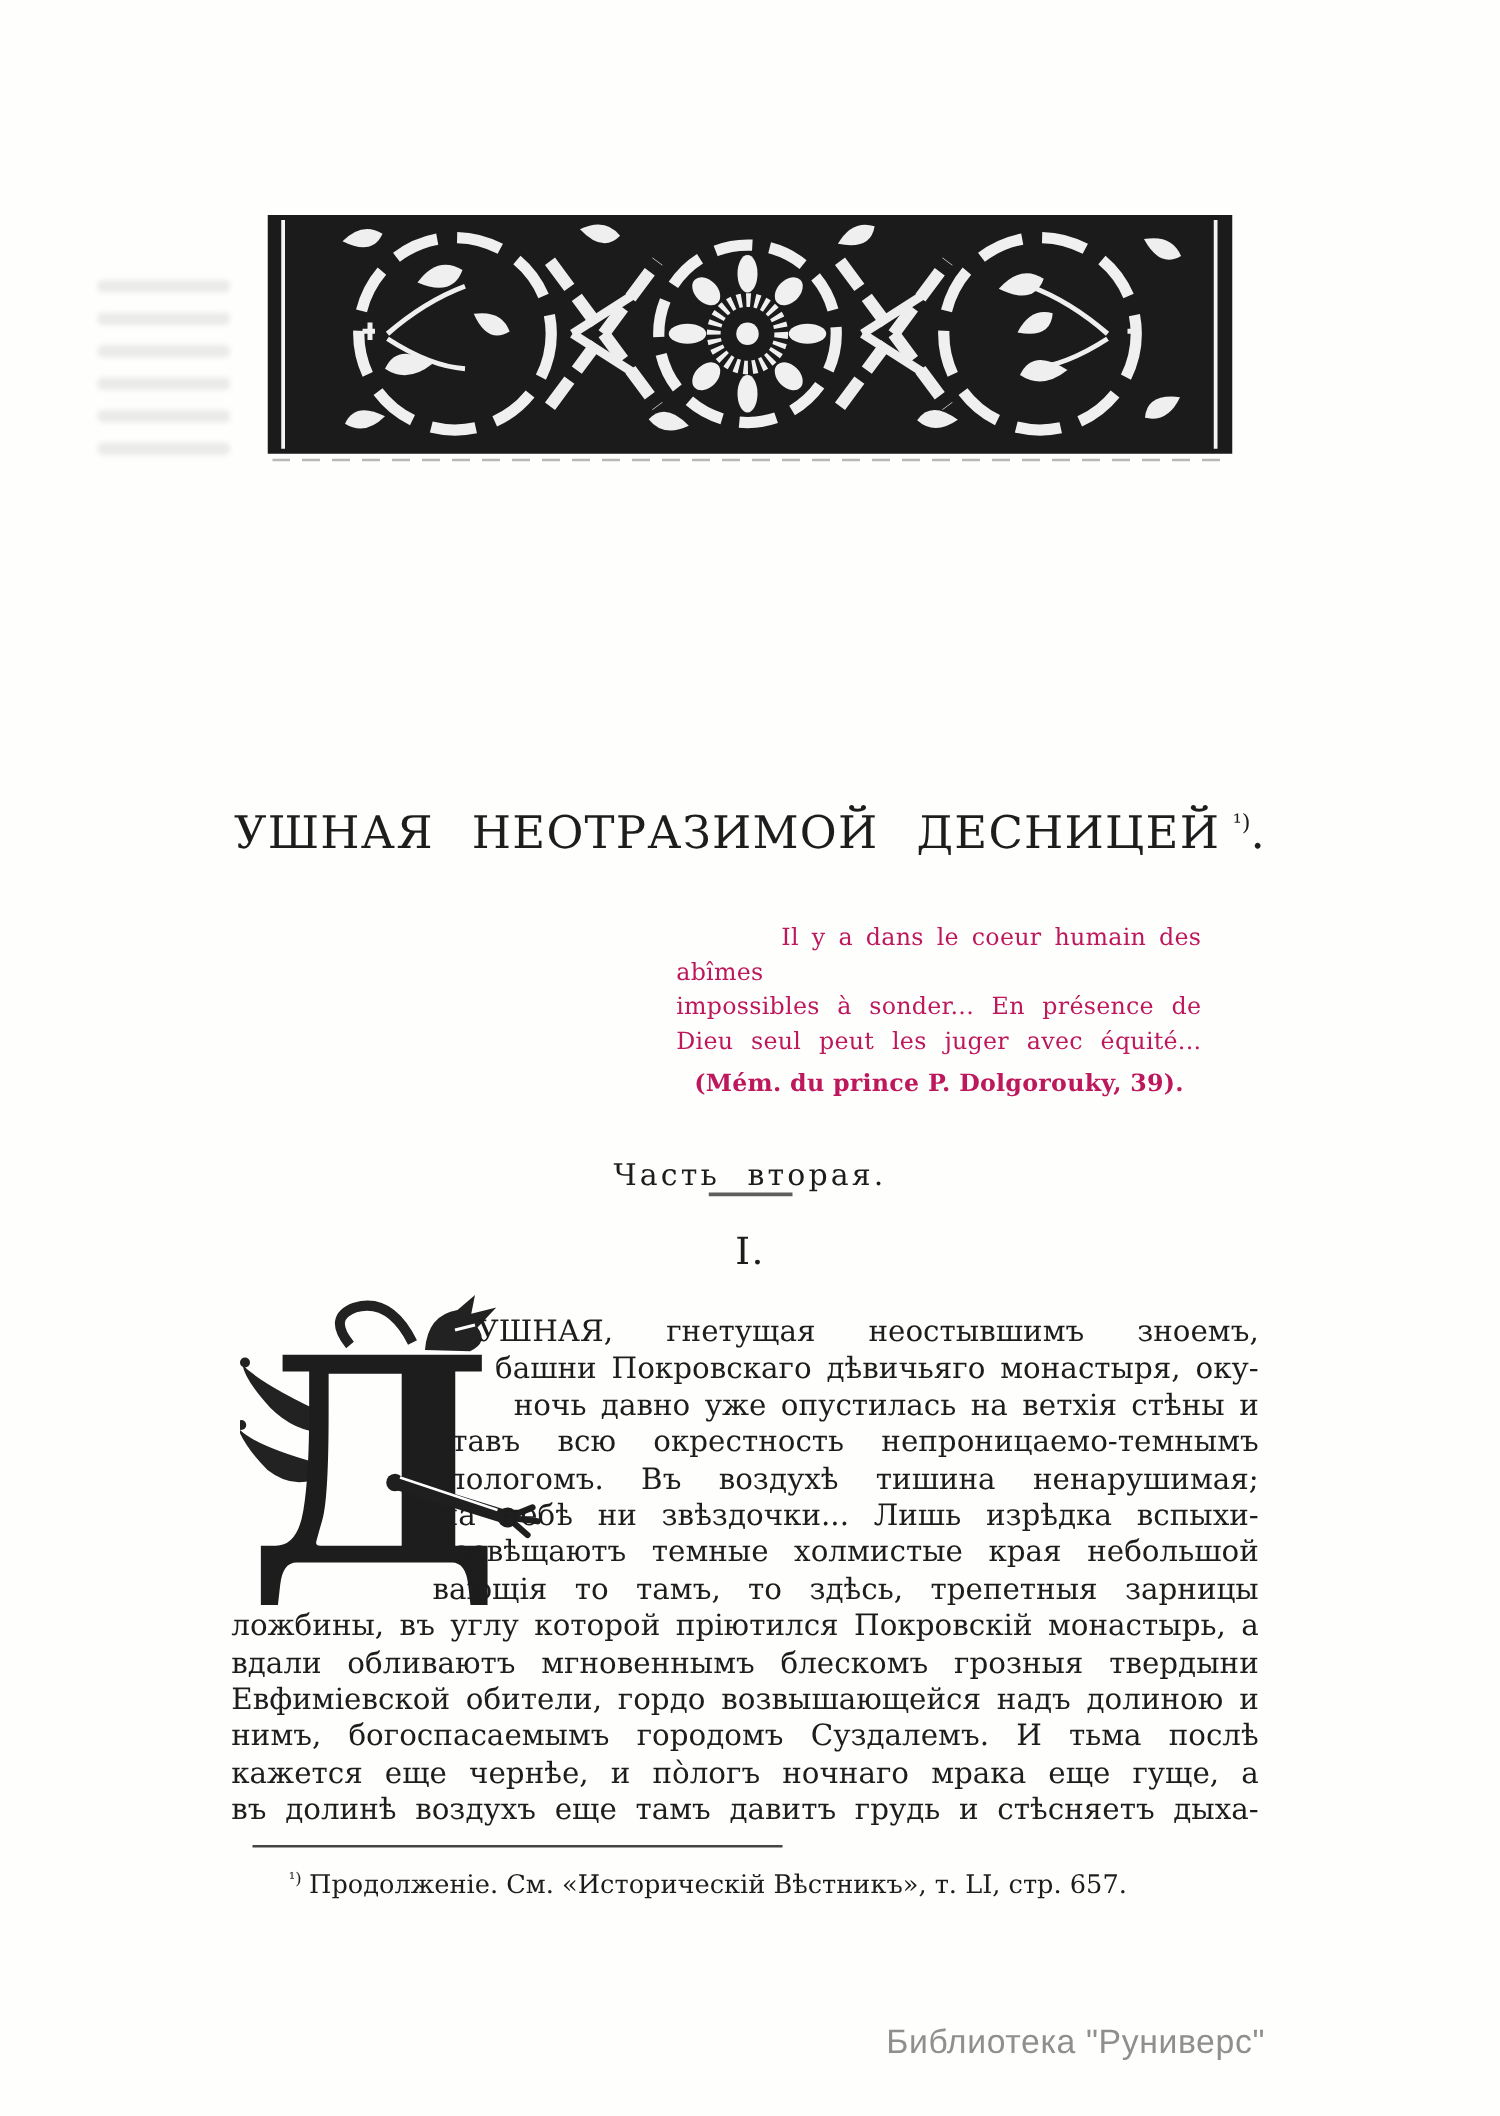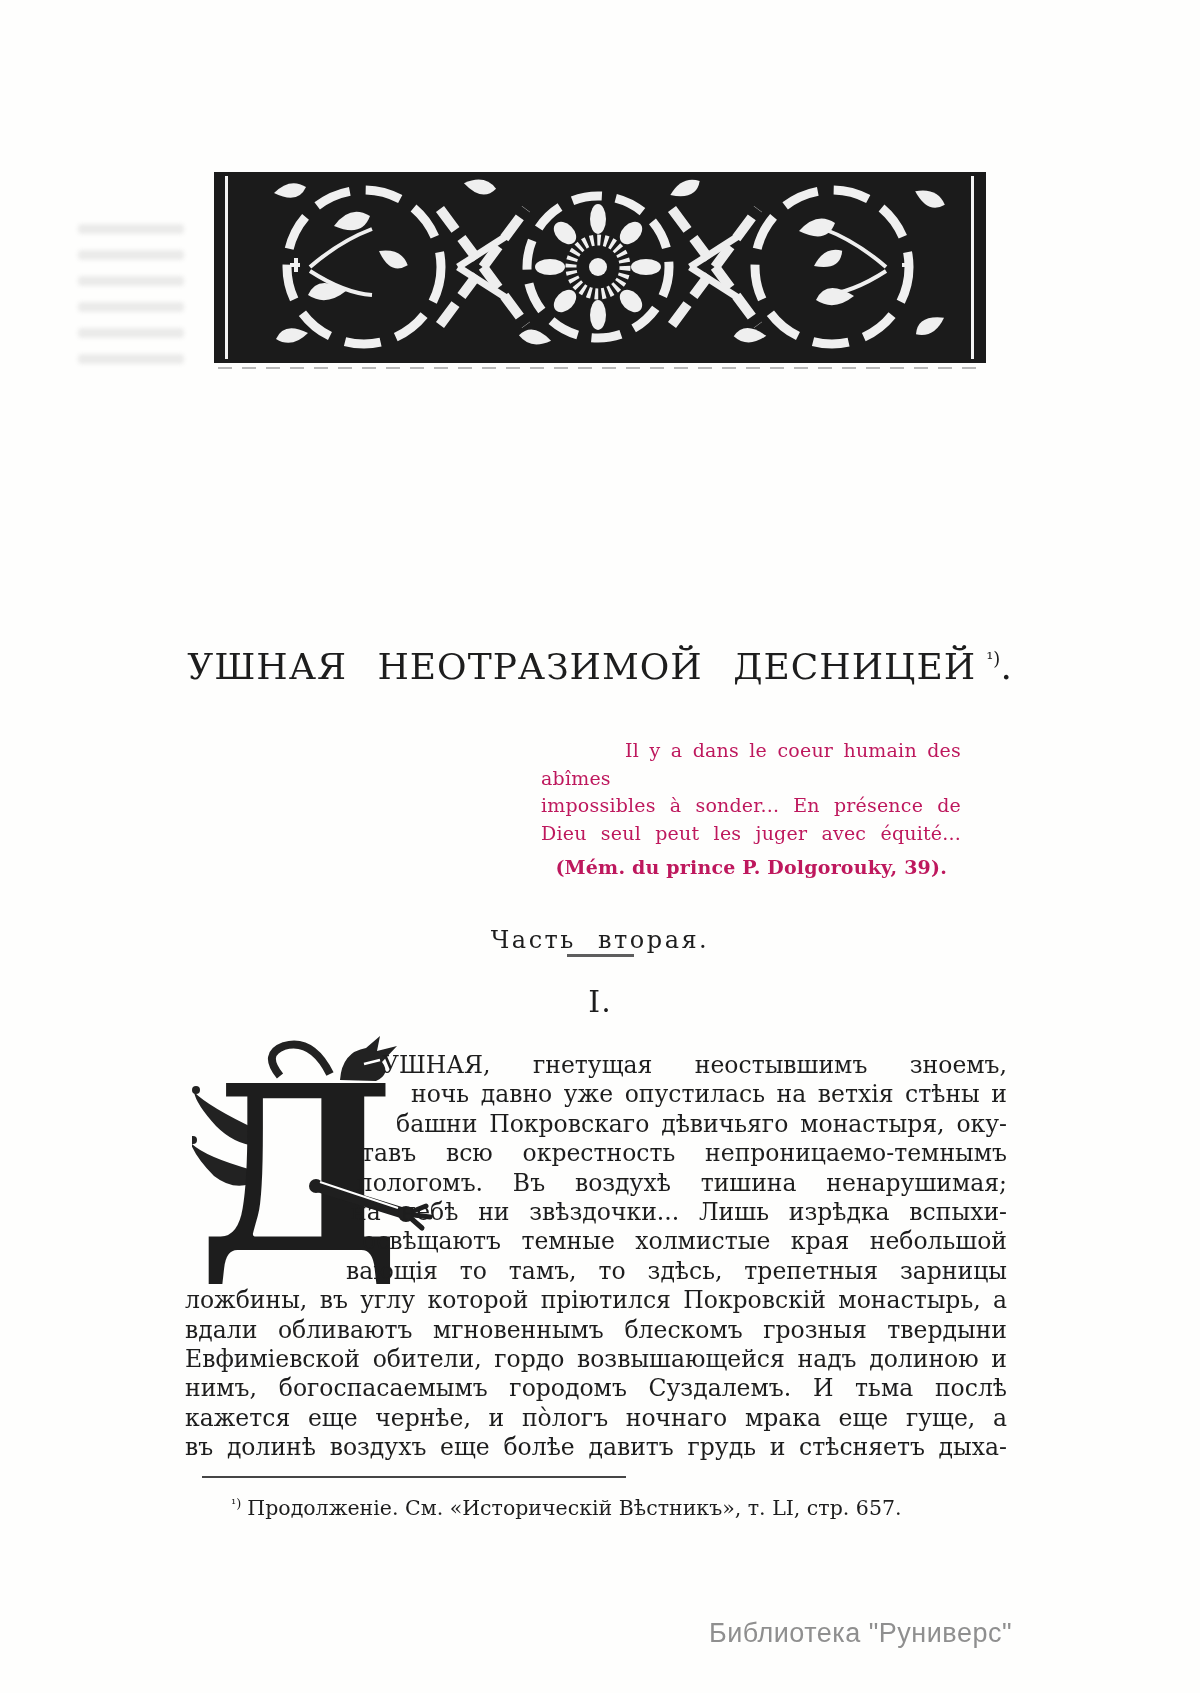--- a/index.html
+++ b/index.html
@@ -173,33 +173,33 @@
         <line x1="214" y1="180" x2="230" y2="194" stroke-width="5"></line>
       </g>
       <circle cx="124" cy="152" r="7" fill="#1f1f1f"></circle>
       <circle cx="214" cy="180" r="8" fill="#1f1f1f"></circle>
       <path d="M128,148 l78,26" stroke="#ffffff" stroke-width="2" fill="none"></path>
     </svg>
   </div>
 
   <div class="body-text">
     <div class="bline i1">УШНАЯ, гнетущая неостывшимъ зноемъ, іюньская</div>
+    <div class="bline i3">башни Покровскаго дѣвичьяго монастыря, оку-</div>
     <div class="bline i2">ночь давно уже опустилась на ветхія стѣны и</div>
-    <div class="bline i3">башни Покровскаго дѣвичьяго монастыря, оку-</div>
     <div class="bline i4">тавъ всю окрестность непроницаемо-темнымъ</div>
     <div class="bline i5">пологомъ. Въ воздухѣ тишина ненарушимая;</div>
     <div class="bline i6">на небѣ ни звѣздочки... Лишь изрѣдка вспыхи-</div>
     <div class="bline i8">освѣщаютъ темные холмистые края небольшой</div>
     <div class="bline i7">вающія то тамъ, то здѣсь, трепетныя зарницы</div>
     <div class="bline">ложбины, въ углу которой пріютился Покровскій монастырь, а</div>
     <div class="bline">вдали обливаютъ мгновеннымъ блескомъ грозныя твердыни Спасо-</div>
     <div class="bline">Евфиміевской обители, гордо возвышающейся надъ долиною и древ-</div>
     <div class="bline">нимъ, богоспасаемымъ городомъ Суздалемъ. И тьма послѣ зарницы</div>
     <div class="bline">кажется еще чернѣе, и по̀логъ ночнаго мрака еще гуще, а застоявшійся</div>
-    <div class="bline">въ долинѣ воздухъ еще болѣе давитъ грудь и стѣсняетъ дыха-</div>
+    <div class="bline">въ долинѣ воздухъ еще тамъ давитъ грудь и стѣсняетъ дыха-</div>
   </div>
 
   <div class="foot-rule"></div>
   <div class="footnote"><span class="fmark">¹)</span><span>Продолженіе. См. «Историческій Вѣстникъ», т. LI, стр. 657.</span></div>
 
   <div class="watermark">Библиотека "Руниверс"</div>
 
 </div>
 
 </body></html>

